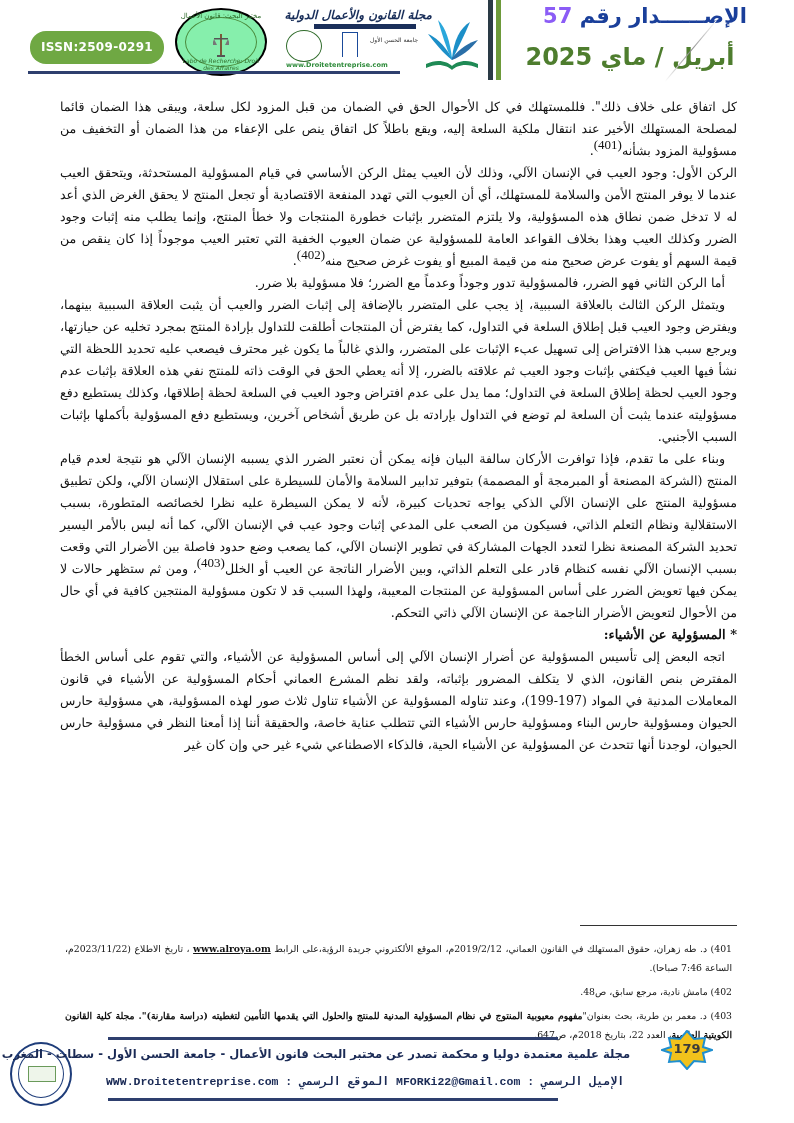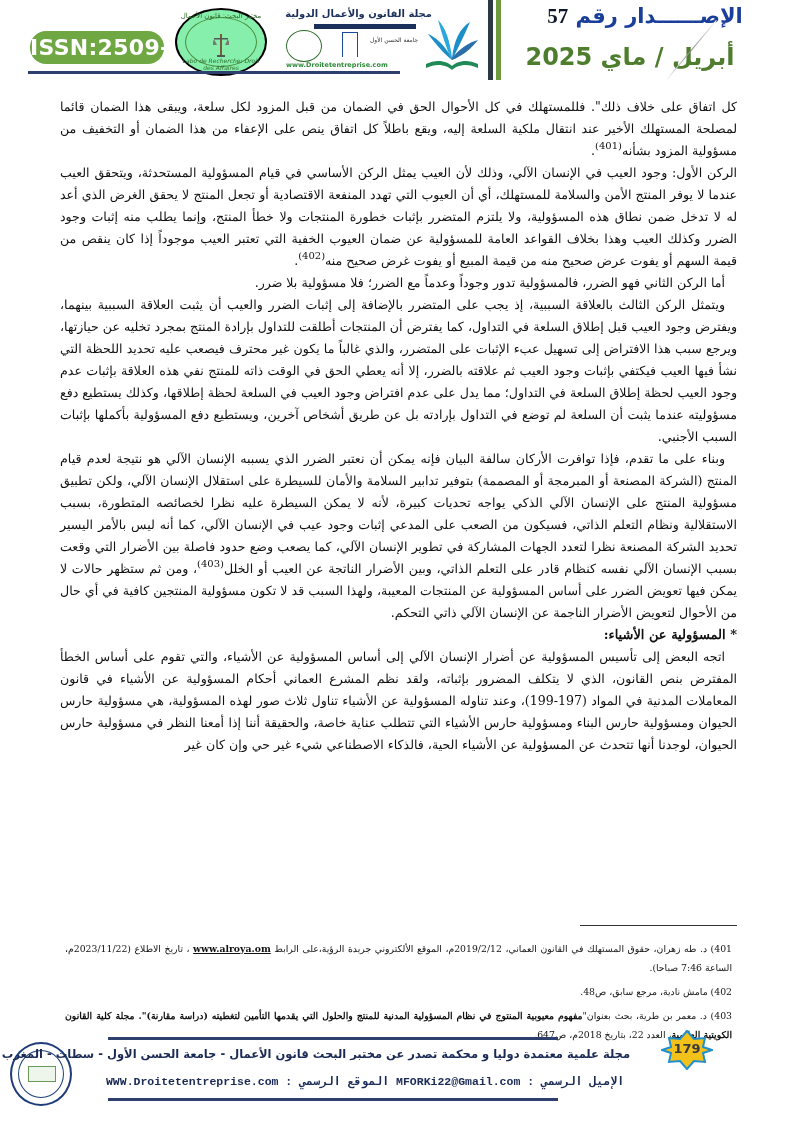--- a/index.html
+++ b/index.html
@@ -1,50 +1,50 @@
 <!DOCTYPE html>
 <html><head>
 <meta charset="utf-8">
 <style>
   html, body { margin: 0; padding: 0; background: #ffffff; }
   body { width: 794px; height: 1123px; position: relative; overflow: hidden; font-family: "DejaVu Serif", "Liberation Serif", serif; color: #111; }
 
   
   .header { position: absolute; left: 0; top: 0; width: 794px; height: 80px; }
-  .issn { position: absolute; left: 30px; top: 31px; width: 134px; height: 33px; background: #6fa843; border-radius: 16px; color: #fff; font-family: "DejaVu Sans", "Liberation Sans", sans-serif; font-size: 22px; font-weight: bold; text-align: center; line-height: 33px; letter-spacing: 0.3px; }
+  .issn { position: absolute; left: 30px; top: 31px; width: 134px; height: 33px; background: #6fa843; border-radius: 16px; color: #fff; font-family: "DejaVu Sans", "Liberation Sans", sans-serif; font-size: 12px; font-weight: bold; text-align: center; line-height: 33px; letter-spacing: 0.3px; }
   .lab-seal { position: absolute; left: 175px; top: 8px; width: 88px; height: 64px; border: 2px solid #000000; border-radius: 50%; background: #86efac; }
   .lab-seal .ring { position: absolute; left: 8px; top: 7px; right: 8px; bottom: 7px; border: 1px solid #4a8a3c; border-radius: 50%; }
   .lab-seal .scale { position: absolute; left: 36px; top: 22px; width: 16px; height: 26px; }
   .lab-seal .txt { position: absolute; left: 0; right: 0; bottom: 3px; text-align: center; font-size: 6px; color: #2f6b2a; font-style: italic; font-family: "DejaVu Sans", sans-serif; }
   .lab-seal .txt-top { position: absolute; left: 0; right: 0; top: 2px; text-align: center; font-size: 7px; color: #2f6b2a; font-family: "DejaVu Sans", sans-serif; }
 
   .journal-logo { position: absolute; left: 284px; top: 6px; width: 196px; height: 64px; }
-  .journal-logo .jt { position: absolute; right: 48px; top: 2px; font-size: 10px; color: #1a2f5a; font-weight: bold; font-family: "DejaVu Sans", sans-serif; direction: rtl; white-space: nowrap; }
+  .journal-logo .jt { position: absolute; right: 48px; top: 2px; font-size: 12px; color: #1a2f5a; font-weight: bold; font-family: "DejaVu Sans", sans-serif; direction: rtl; white-space: nowrap; font-style: italic; }
   .journal-logo .jbar { position: absolute; left: 30px; top: 18px; width: 102px; height: 5px; background: #1a2f5a; }
   .journal-logo .mini-seal { position: absolute; left: 2px; top: 24px; width: 34px; height: 30px; border: 1px solid #2f6b2a; border-radius: 50%; }
   .journal-logo .gate { position: absolute; left: 58px; top: 26px; width: 14px; height: 24px; border: 1px solid #1a4a9a; border-bottom: none; }
   .journal-logo .uni { position: absolute; left: 86px; top: 30px; font-size: 6px; color: #333; font-family: "DejaVu Sans", sans-serif; direction: rtl; }
   .journal-logo .web { position: absolute; left: 2px; top: 55px; font-size: 6.5px; color: #2e8b3a; font-weight: bold; font-family: "DejaVu Sans", sans-serif; }
   .journal-logo .book { position: absolute; left: 140px; top: 8px; width: 56px; height: 60px; }
 
   .vbar-dark { position: absolute; left: 488px; top: 0; width: 5px; height: 80px; background: #2a3a45; }
   .vbar-green { position: absolute; left: 496px; top: 0; width: 5px; height: 80px; background: #6d9a3a; }
 
   .issue-label { position: absolute; left: 520px; top: 4px; width: 250px; text-align: center; direction: rtl; font-family: "DejaVu Sans", sans-serif; font-weight: bold; font-size: 21px; color: #1a3f9a; white-space: nowrap; }
-  .issue-label .num { color: #0f172a; font-family: Liberation Serif, serif; }
+  .issue-label .num { color: #8b5cf6; }
   .issue-date { position: absolute; left: 510px; top: 43px; width: 240px; text-align: center; direction: rtl; font-family: "DejaVu Sans", sans-serif; font-weight: bold; font-size: 24px; color: #4e7d2e; white-space: nowrap; }
   .diag-line { position: absolute; left: 716px; top: 20px; width: 1px; height: 80px; background: linear-gradient(#fff, #8a8a8a, #fff); transform: rotate(40deg); transform-origin: top left; }
 
   .header-rule { position: absolute; left: 28px; top: 71px; width: 372px; height: 3px; background: #2e3f6e; }
 
   
   .content { position: absolute; left: 60px; top: 96px; width: 677px; direction: rtl; text-align: justify; font-size: 12.6px; line-height: 22px; }
   .content p { margin: 0; }
   .content p.indent { text-indent: 12px; }
-  .content sup { font-size: 10px; vertical-align: 6px; line-height: 0; }
+  .content sup { font-size: 13px; vertical-align: 6px; line-height: 0; font-family: Liberation Serif, serif; }
   .content h3 { margin: 0; font-size: 13px; font-weight: bold; line-height: 22px; }
 
   
   .fn-rule { position: absolute; left: 580px; top: 925px; width: 157px; height: 1px; background: #333; }
   .footnotes { position: absolute; left: 60px; top: 934px; width: 677px; direction: rtl; text-align: justify; font-size: 9.3px; line-height: 19px; }
   .footnotes p { margin: 5px; }
   .footnotes .link { font-weight: bold; text-decoration: underline; direction: ltr; unicode-bidi: embed; }
   .footnotes .b { font-weight: bold; }
 
   

